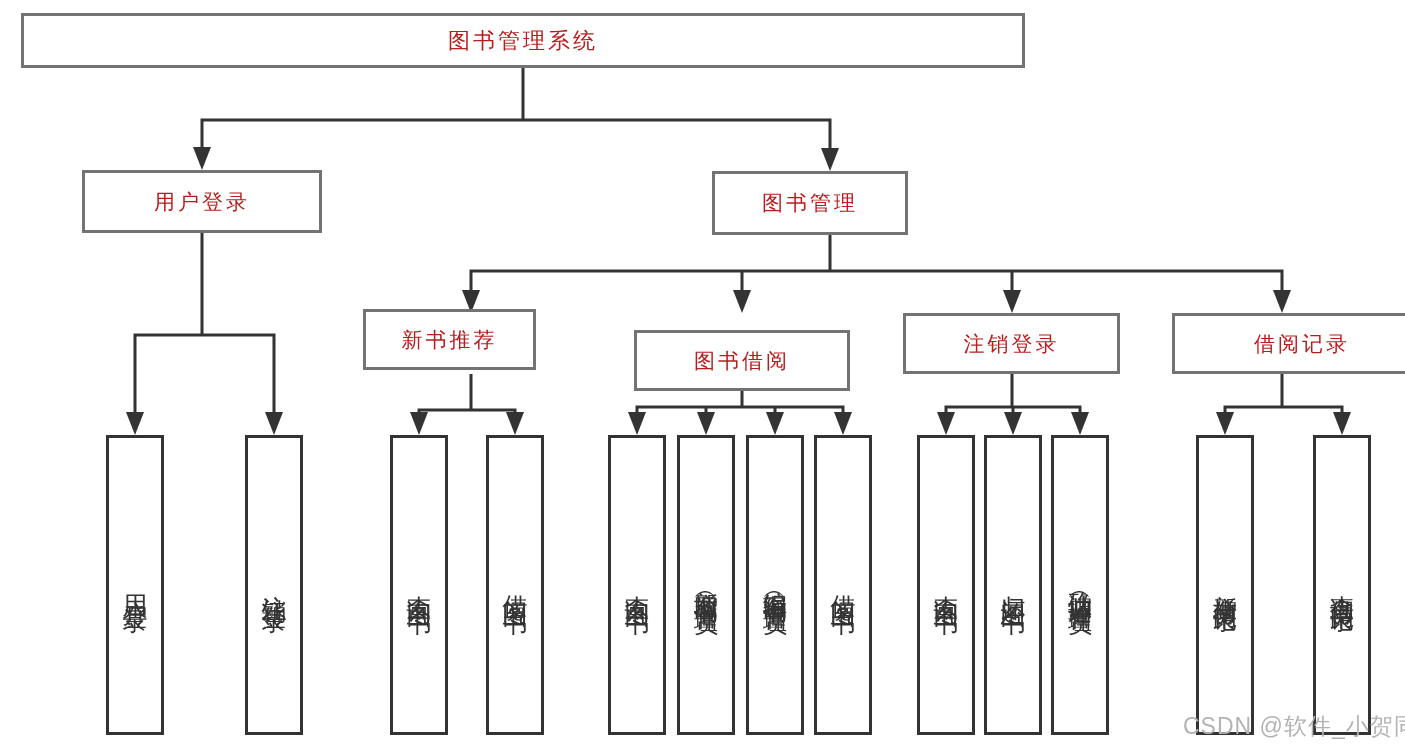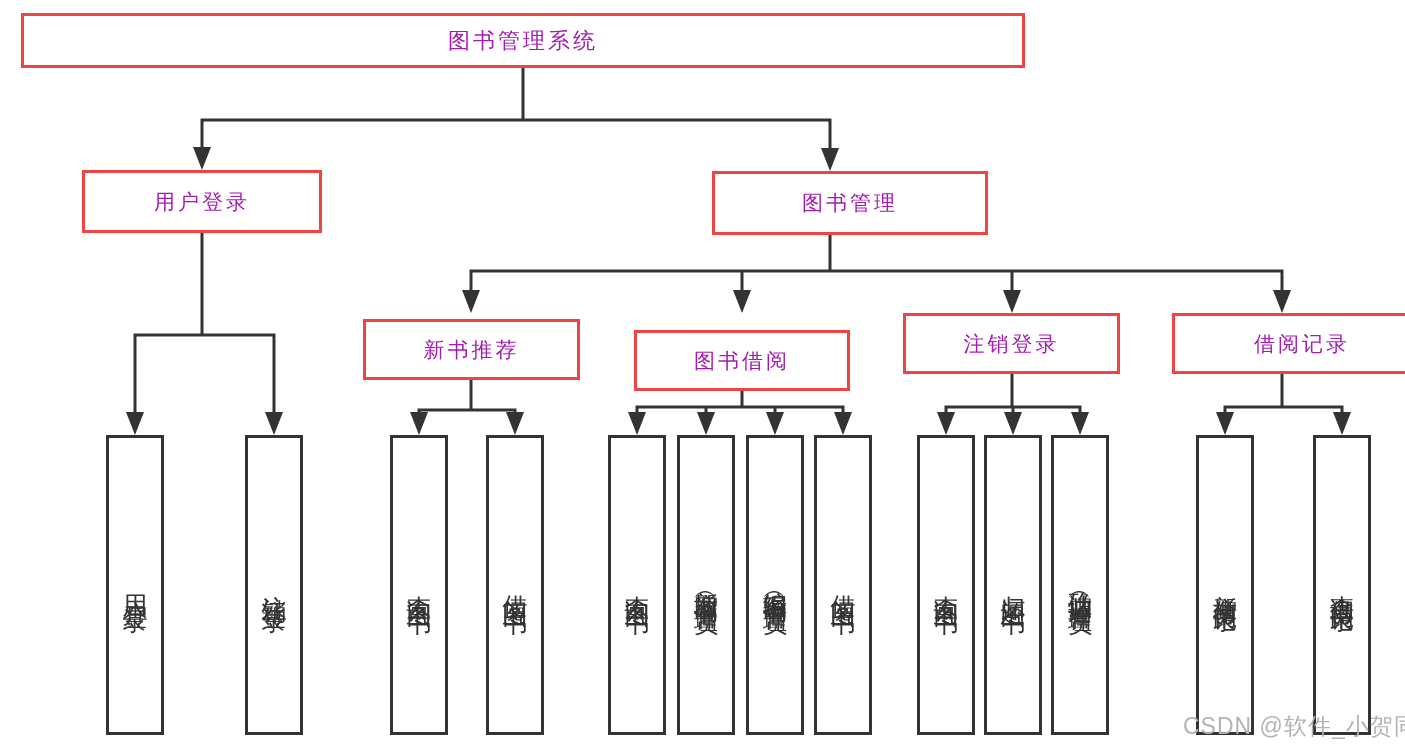--- a/index.html
+++ b/index.html
@@ -18,28 +18,28 @@
   #connectors {
     position: absolute;
     left: 0;
     top: 0;
     width: 1405px;
     height: 747px;
   }
   .hbox {
     position: absolute;
     box-sizing: border-box;
-    border: 3px solid #ef4444;
+    border: 3px solid #737373;
     background: #ffffff;
     display: flex;
     align-items: center;
     justify-content: center;
     font-size: 21px;
     letter-spacing: 3px;
-    color: #a21caf;
+    color: #b91c1c;
     white-space: nowrap;
   }
   .hbox.root-box {
     font-size: 22px;
   }
   .vbox {
     position: absolute;
     box-sizing: border-box;
     top: 435px;
     width: 58px;
@@ -112,23 +112,23 @@
       <polygon points="1004,412 1022,412 1013,435"></polygon>
       <polygon points="1071,412 1089,412 1080,435"></polygon>
       <polygon points="1216,412 1234,412 1225,435"></polygon>
       <polygon points="1333,412 1351,412 1342,435"></polygon>
     </g>
   </svg>
 
   <div class="hbox root-box" style="left:21px; top:13px; width:1004px; height:55px;">图书管理系统</div>
 
   <div class="hbox" style="left:82px; top:170px; width:240px; height:63px;">用户登录</div>
-  <div class="hbox" style="left:712px; top:171px; width:276px; height:64px;">图书管理</div>
+  <div class="hbox" style="left:712px; top:171px; width:196px; height:64px;">图书管理</div>
 
-  <div class="hbox" style="left:363px; top:319px; width:217px; height:61px;">新书推荐</div>
+  <div class="hbox" style="left:363px; top:309px; width:173px; height:61px;">新书推荐</div>
   <div class="hbox" style="left:634px; top:330px; width:216px; height:61px;">图书借阅</div>
   <div class="hbox" style="left:903px; top:313px; width:217px; height:61px;">注销登录</div>
   <div class="hbox" style="left:1172px; top:313px; width:260px; height:61px;">借阅记录</div>
 
   <div class="vbox" style="left:106px;">
     <span class="vtext">用户登录</span>
   </div>
   <div class="vbox" style="left:245px;">
     <span class="vtext">注销登录</span>
   </div>

